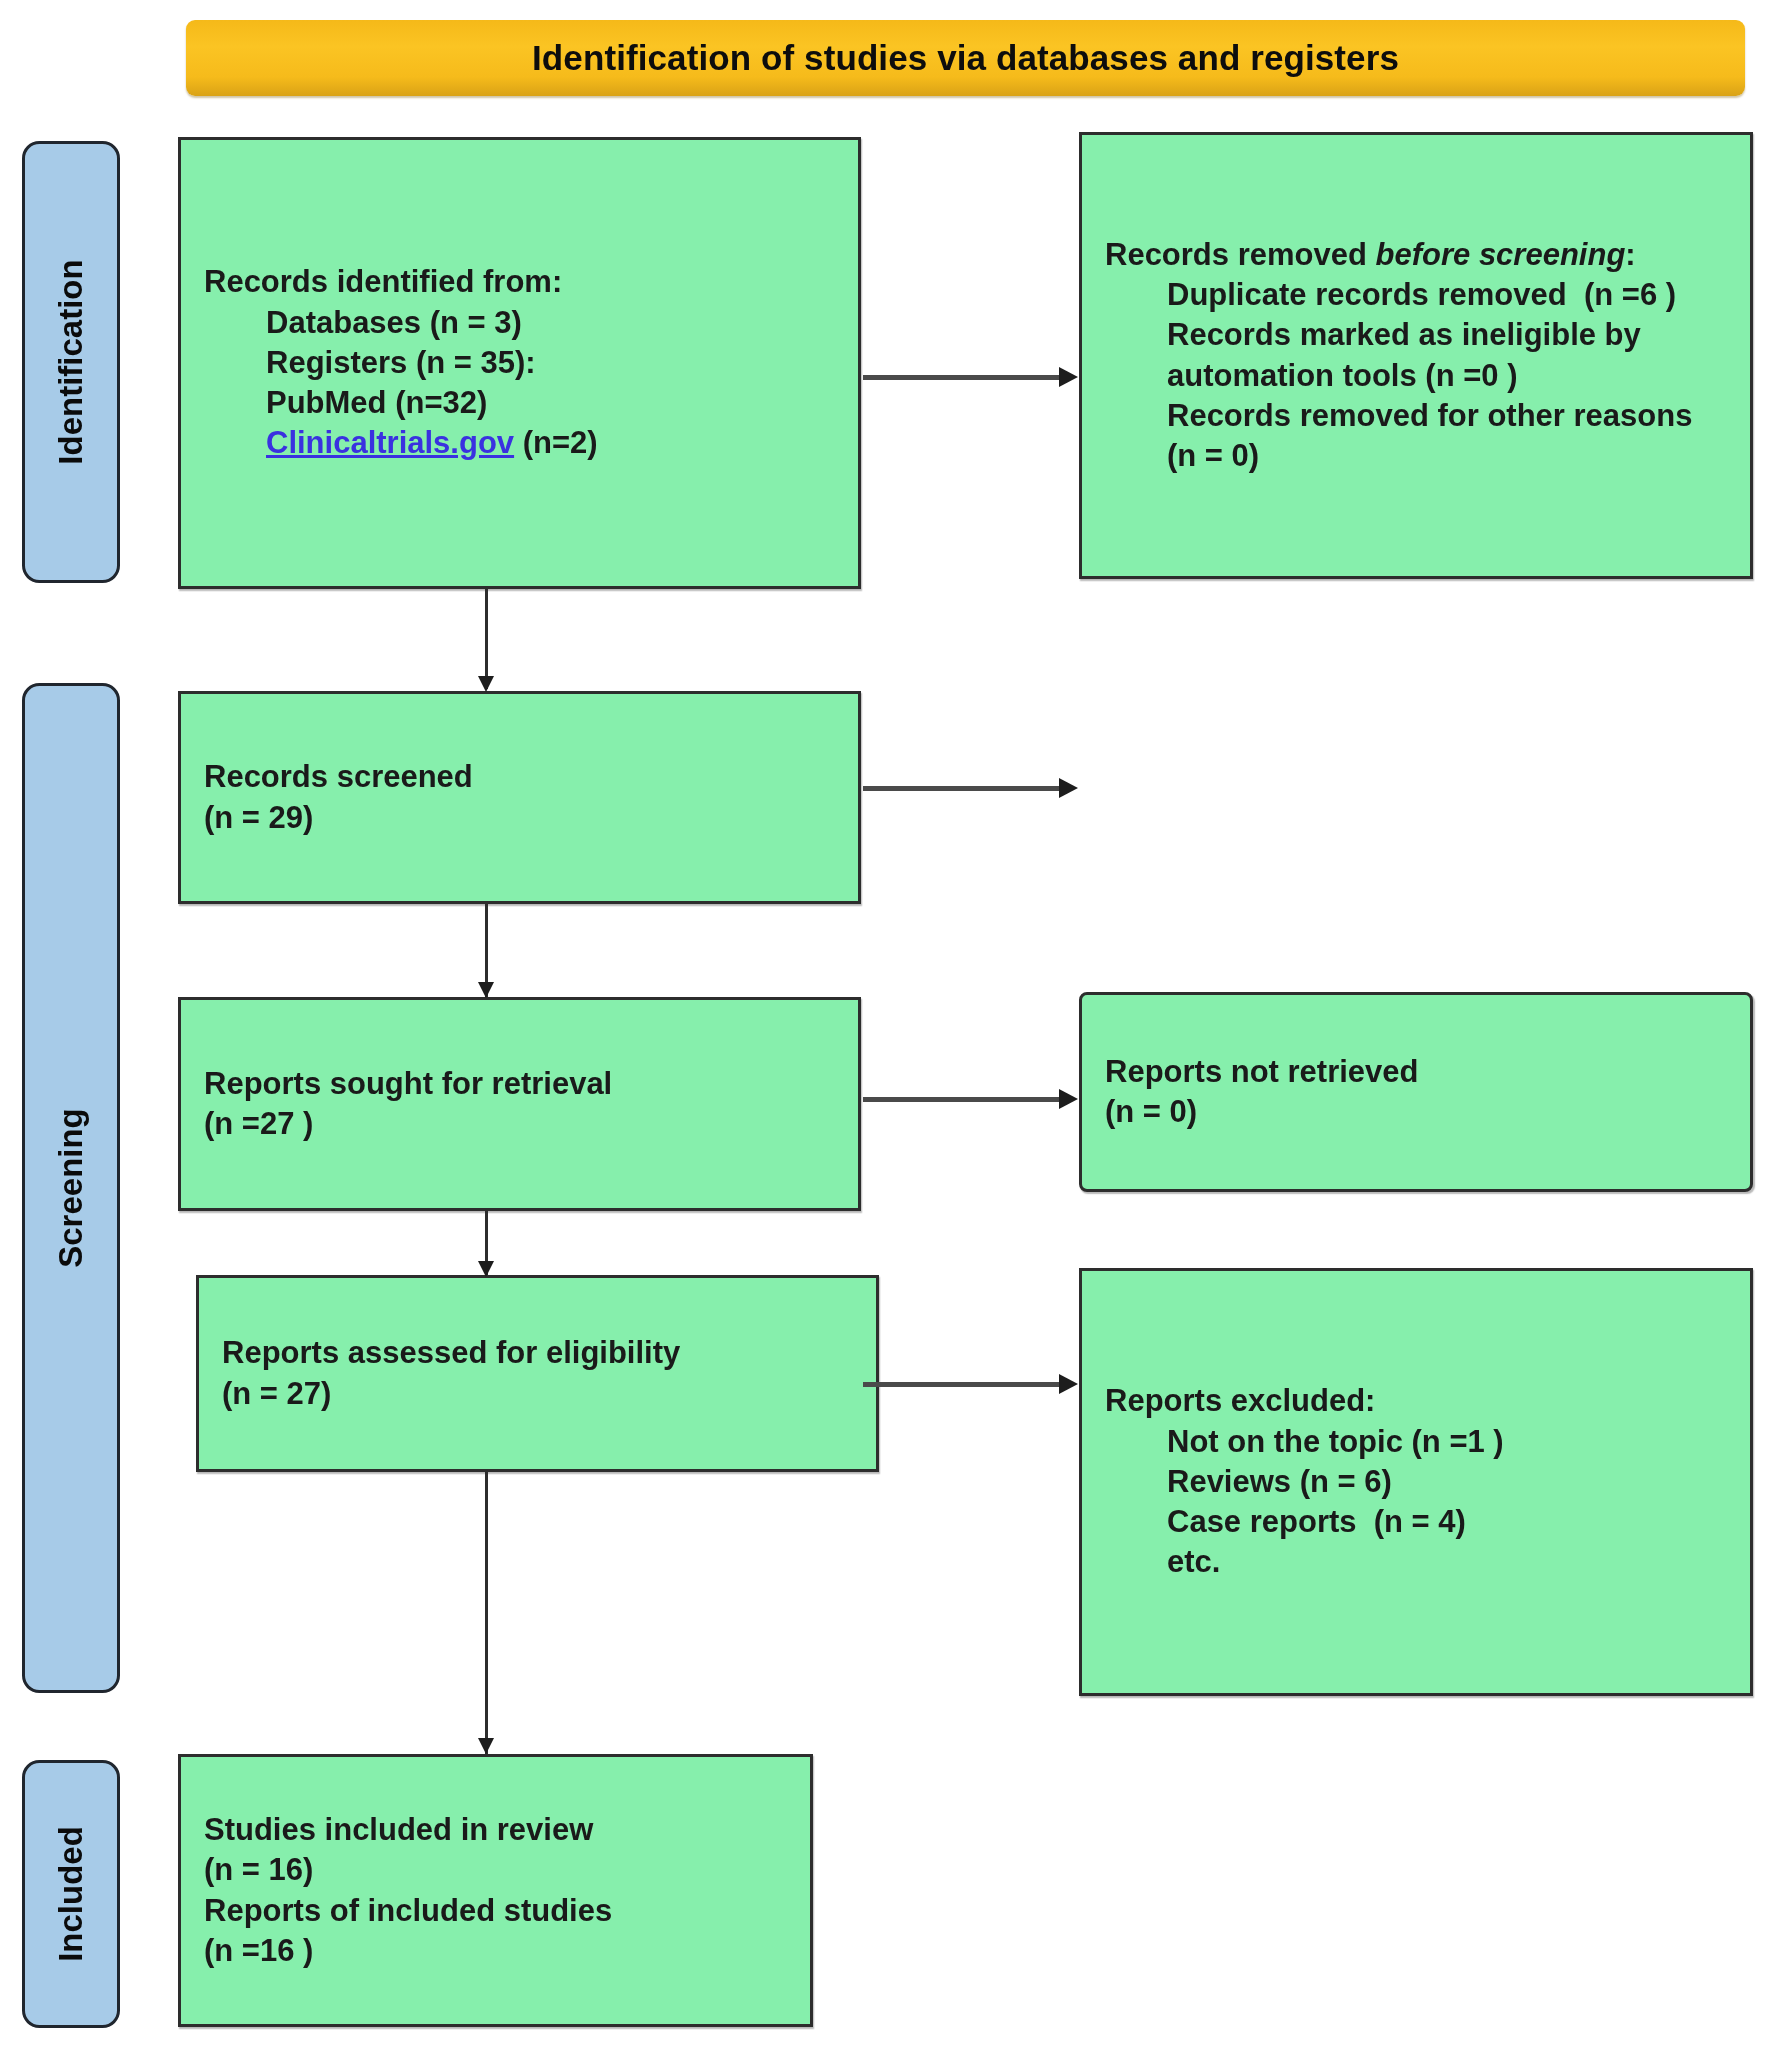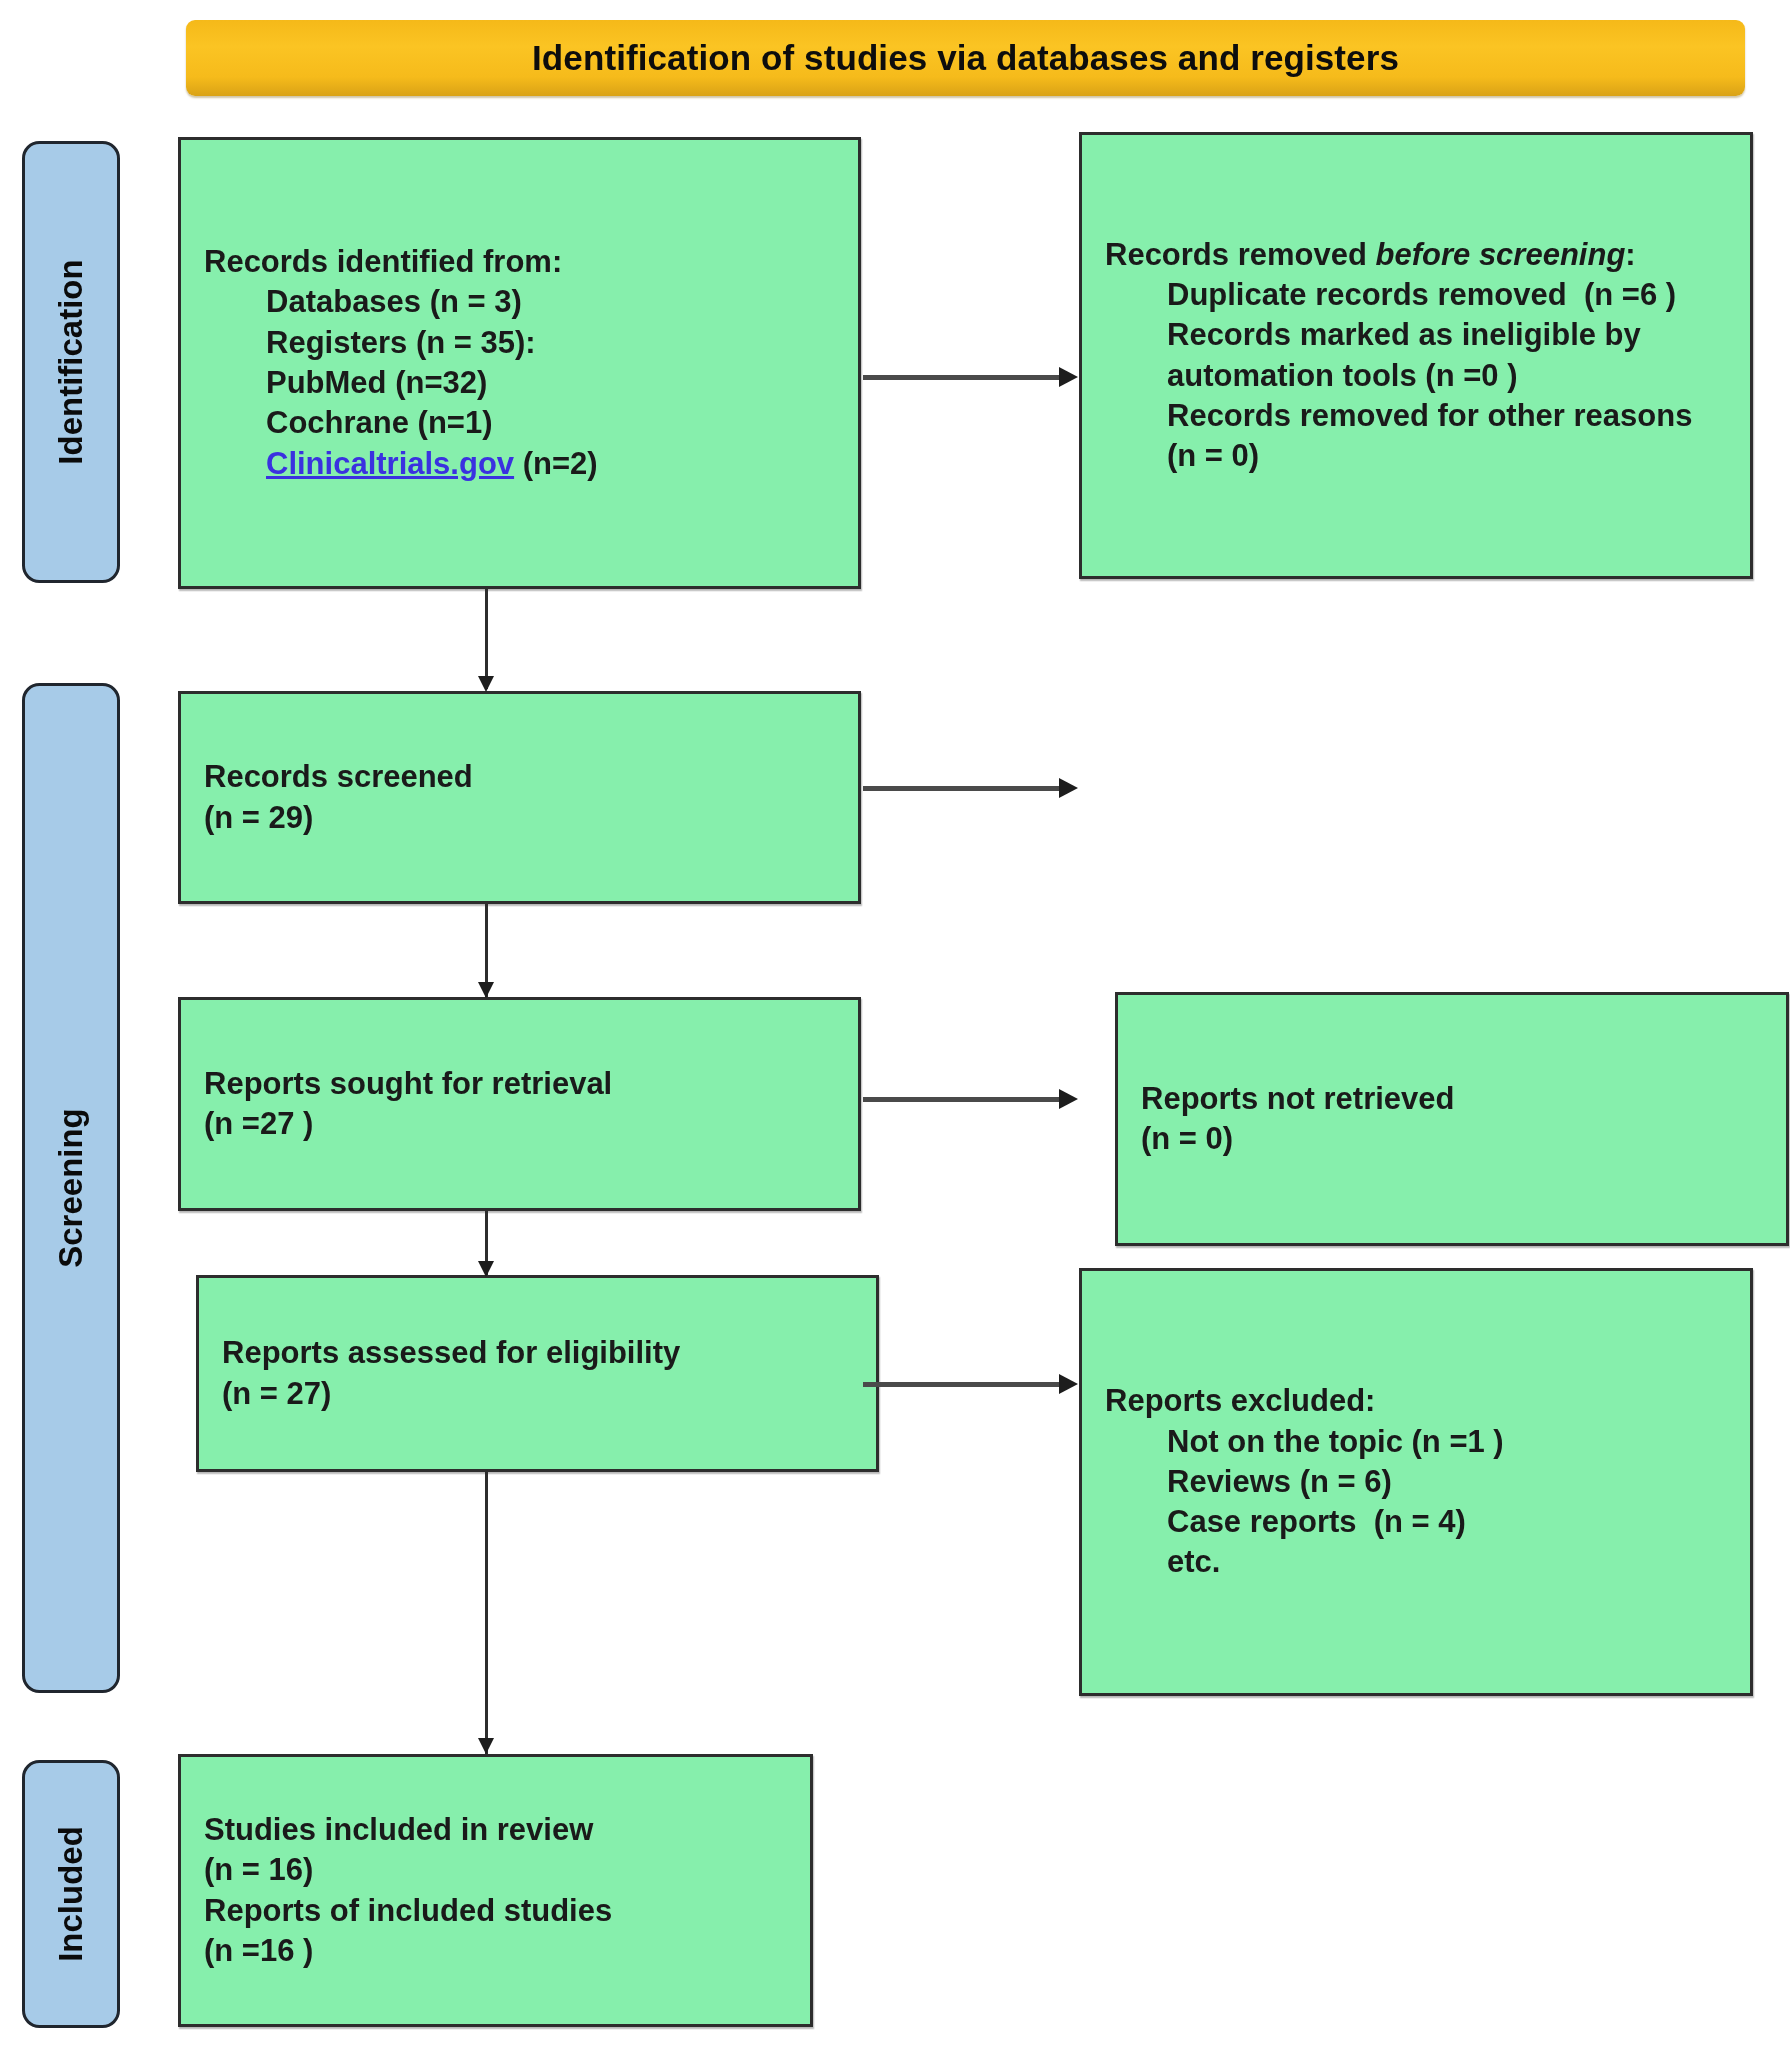--- a/index.html
+++ b/index.html
@@ -92,21 +92,21 @@
     color: #3a31e0;
     text-decoration: underline;
   }
 
   
   #box-identified   { left: 178px;  top: 137px;  width: 683px; height: 452px; }
   #box-removed      { left: 1079px; top: 132px;  width: 674px; height: 447px; }
   #box-screened     { left: 178px;  top: 691px; width: 683px; height: 213px; }
   #box-rec-excluded { left: 1079px; top: 686px; width: 674px; height: 213px; }
   #box-sought       { left: 178px;  top: 997px; width: 683px; height: 214px; }
-  #box-not-retr     { left: 1115px; top: 992px; width: 674px; height: 254px; }
+  #box-not-retr     { left: 1079px; top: 992px; width: 674px; height: 200px; border-radius: 8px; }
   #box-assessed     { left: 196px;  top: 1275px; width: 683px; height: 197px; }
   #box-rep-excluded { left: 1079px; top: 1268px; width: 674px; height: 428px; }
   #box-included     { left: 178px;  top: 1754px; width: 635px; height: 273px; }
 
   
   .vline {
     position: absolute;
     width: 3.3px;
     background: #2d2d2d;
   }
@@ -168,21 +168,20 @@
   <div class="phase" id="phase-included">
     <span class="phase-label">Included</span>
   </div>
 
   <div class="box" id="box-identified">
     <div class="box-inner">
       <div class="line">Records identified from:</div>
       <div class="line indent">Databases (n = 3)</div>
       <div class="line indent">Registers (n = 35):</div>
       <div class="line indent">PubMed (n=32)</div>
-      <div class="line indent">Cochrane (n=1)</div>
       <div class="line indent"><a class="link" href="#">Clinicaltrials.gov</a><span> (n=2)</span></div>
     </div>
   </div>
 
   <div class="box" id="box-removed">
     <div class="box-inner">
       <div class="line"><span>Records removed </span><span class="ital">before</span> <span class="ital">screening</span><span>:</span></div>
       <div class="line indent">Duplicate records removed  (n =6 )</div>
       <div class="line indent">Records marked as ineligible by automation tools (n =0 )</div>
       <div class="line indent">Records removed for other reasons (n = 0)</div>

